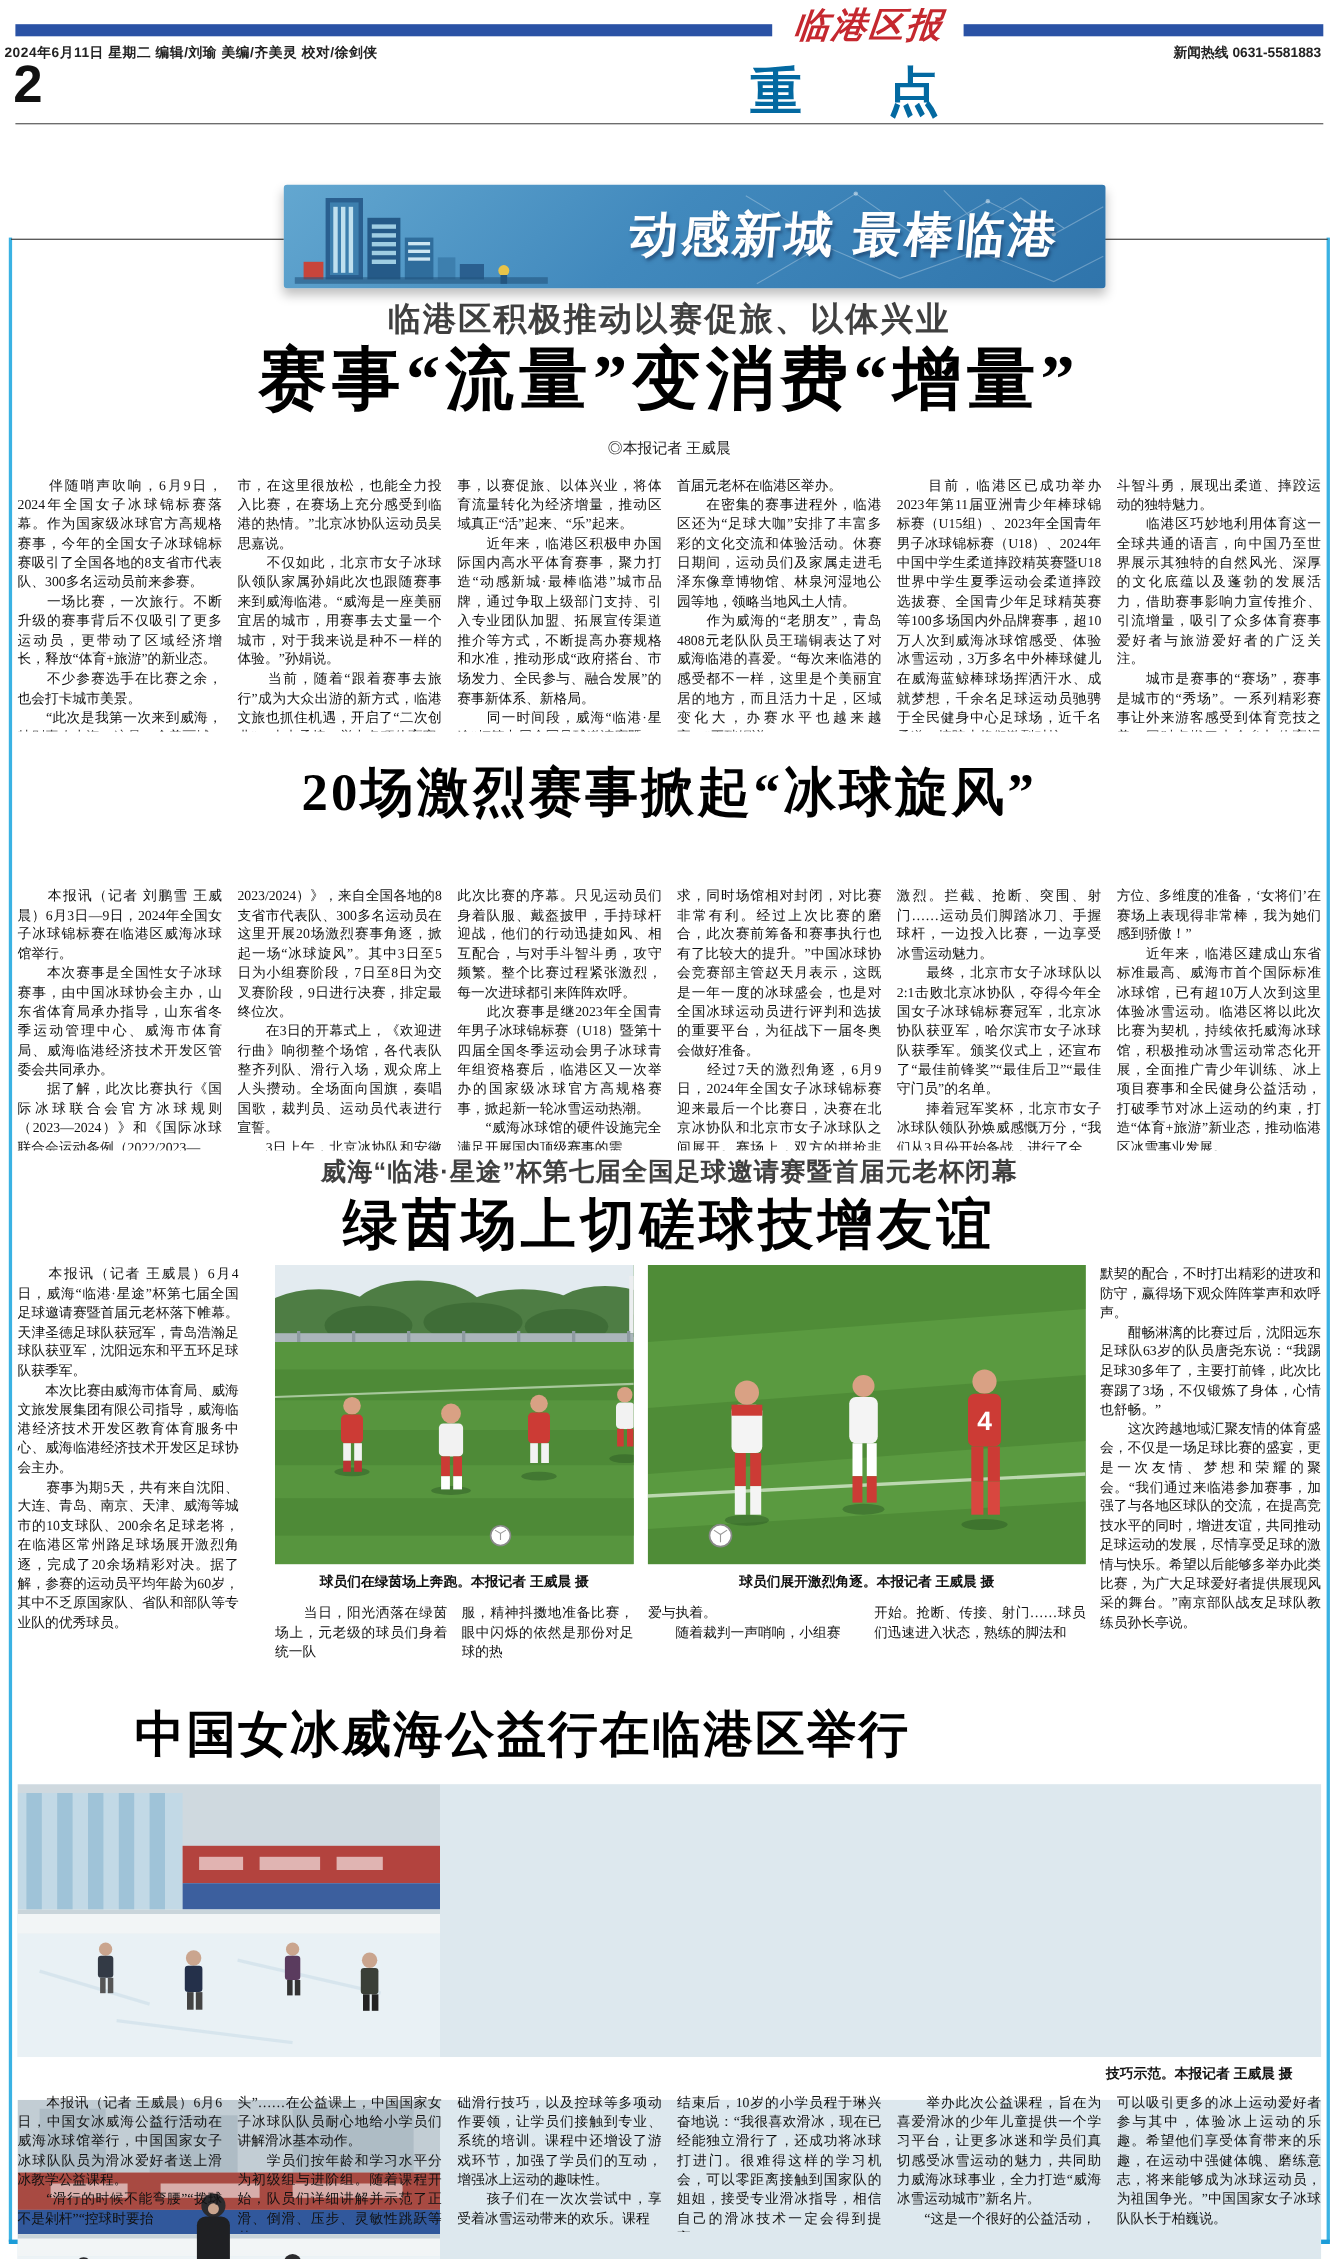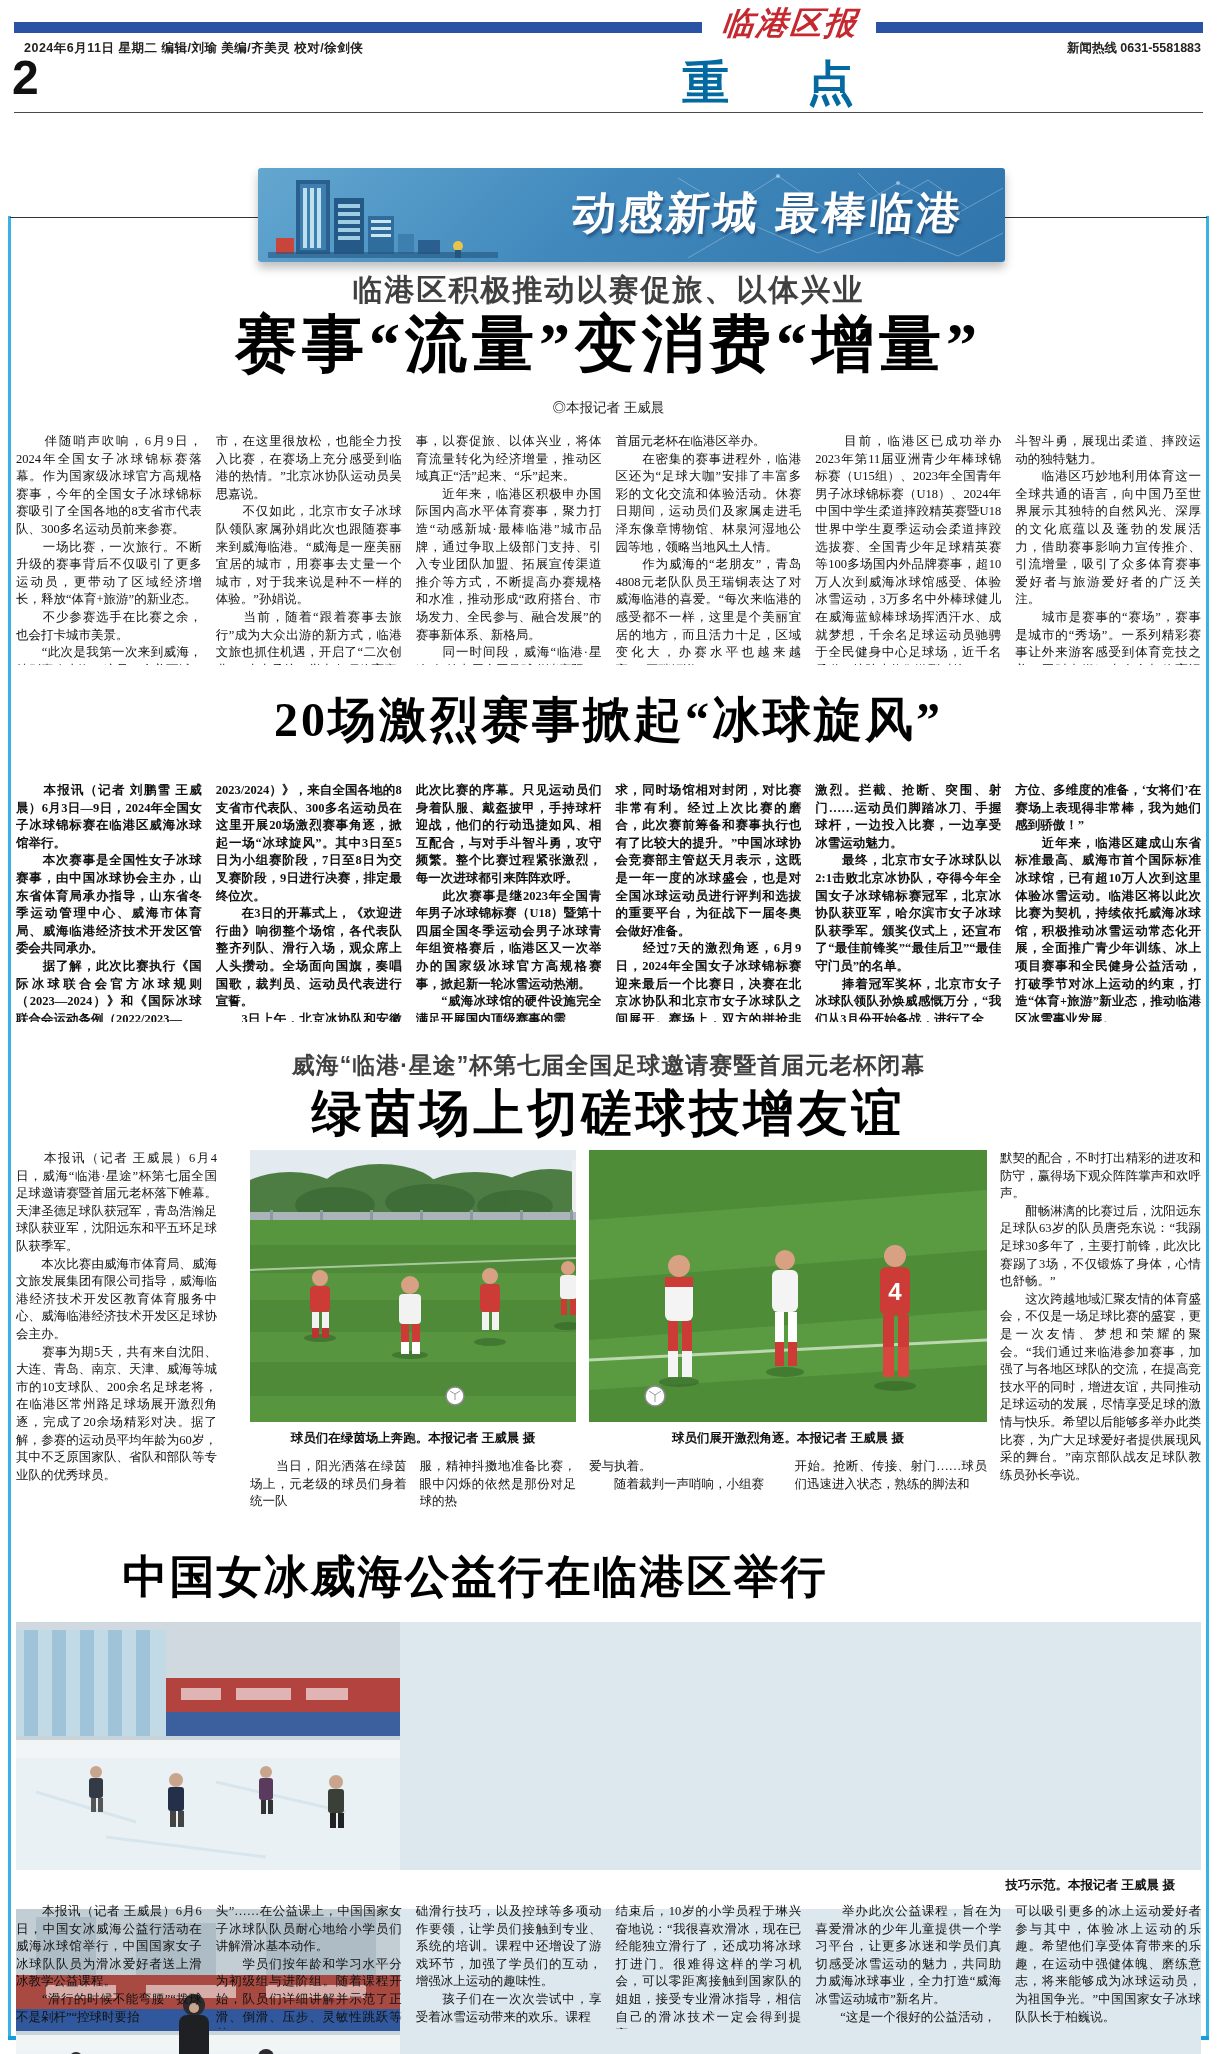--- a/index.html
+++ b/index.html
@@ -7,21 +7,21 @@
   body { width:1217px; height:2054px; font-family:"Liberation Sans", sans-serif; color:#1a1a1a; }
   .page { position:relative; width:1217px; height:2054px; background:#fff; overflow:hidden; }
 
   
   .topbar { position:absolute; top:22px; height:11px; background:#2a52a5; }
   .topbar.left  { left:14px;  width:688px; }
   .topbar.right { left:876px; right:14px; }
   .masthead { position:absolute; top:2px; left:706px; width:168px; text-align:center;
     font-family:"Liberation Serif","DejaVu Serif",serif; font-weight:bold; font-style:italic;
     font-size:32px; color:#c5282f; transform:skewX(-6deg); letter-spacing:2px; }
-  .dateline { position:absolute; top:40px; left:24px; font-size:12.5px; font-weight:bold; color:#222; letter-spacing:0.5px; }
+  .dateline { position:absolute; top:40px; left:4px; font-size:12.5px; font-weight:bold; color:#222; letter-spacing:0.5px; }
   .hotline  { position:absolute; top:40px; right:16px; font-size:12.5px; font-weight:bold; color:#222; }
   .pagenum  { position:absolute; top:50px; left:12px; font-size:48px; font-weight:bold; color:#111;
     font-family:"Liberation Sans",sans-serif; }
   .sectiontitle { position:absolute; top:52px; left:380px; width:780px; text-align:center;
     font-size:47px; font-weight:bold; color:#0369a1; word-spacing:58px; letter-spacing:4px;
     font-family:"Liberation Serif","DejaVu Serif",serif; }
   .header-rule { position:absolute; top:112px; left:14px; right:14px; height:1px; background:#4a4a4a; }
 
   
   .frame-left   { position:absolute; left:8px;  top:216px; width:3px; bottom:16px; background:#3ab2e3; }
@@ -52,21 +52,21 @@
   .caption { font-size:12.5px; font-weight:bold; color:#111; line-height:20px; }
 
   
   .a1-kicker { top:270px; font-size:30px; letter-spacing:2px; }
   .a1-headline { top:302px; left:0; width:100%; font-size:62px; letter-spacing:5px; }
   .a1-byline { top:399px; }
   .a1-body { top:433px; height:232px; }
 
   
   .a2-headline { top:688px; left:0; width:100%; font-size:48px; letter-spacing:3px; }
-  .a2-body { top:782px; height:240px;font-weight:bold; }
+  .a2-body { top:806px; height:240px; }
 
   
   .a3-kicker { top:1050px; font-size:23px; letter-spacing:1px; }
   .a3-headline { top:1080px; left:0; width:100%; font-size:50px; letter-spacing:4px; }
   .a3-body { position:absolute; top:1150px; left:16px; right:16px; display:flex; gap:13px; }
   .a3-colL { width:172px; height:392px; }
   .a3-colR { width:176px; height:388px; }
   .a3-block { display:flex; flex-direction:column; }
   .a3-block.b1 { width:346px;padding-left:20px; }
   .a3-block.b2 { width:398px; }

